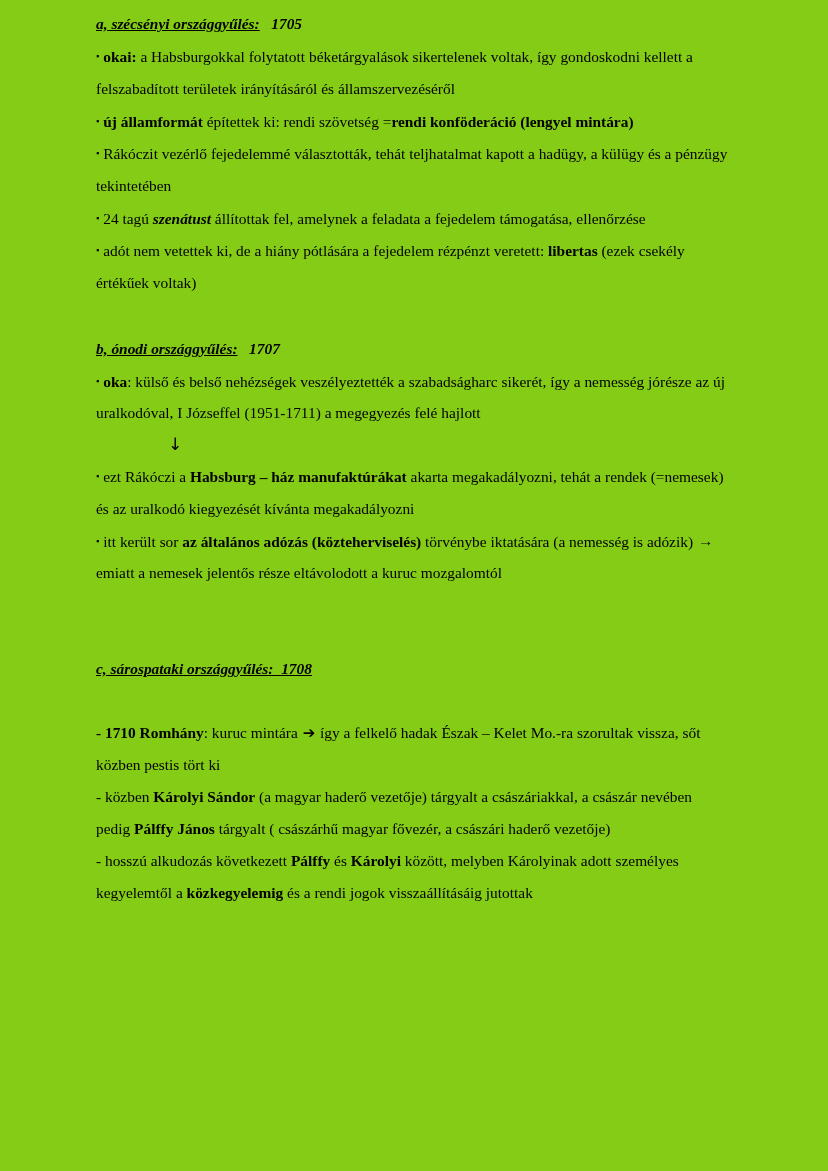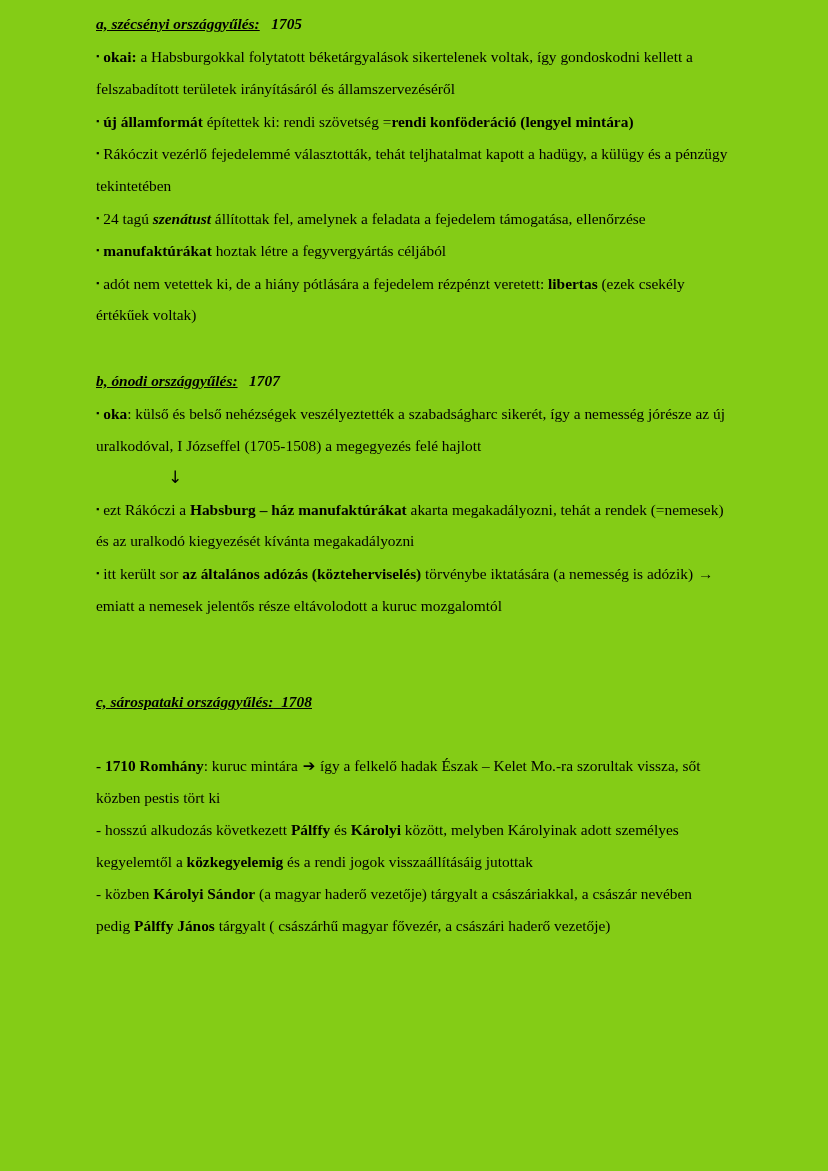--- a/index.html
+++ b/index.html
@@ -104,47 +104,46 @@
 
     <p class="bullet-line"><span class="bullet-mark">▪</span><b>okai:</b><span> a Habsburgokkal folytatott béketárgyalások sikertelenek voltak, így gondoskodni kellett a felszabadított területek irányításáról és államszervezéséről</span></p>
 
     <p class="bullet-line"><span class="bullet-mark">▪</span><b>új államformát</b><span> építettek ki: rendi szövetség =</span><b>rendi konföderáció (lengyel mintára)</b></p>
 
     <p class="bullet-line"><span class="bullet-mark">▪</span><span>Rákóczit vezérlő fejedelemmé választották, tehát teljhatalmat kapott a hadügy, a külügy és a pénzügy tekintetében</span></p>
 
     <p class="bullet-line"><span class="bullet-mark">▪</span><span>24 tagú </span><span class="bi">szenátust</span><span> állítottak fel, amelynek a feladata a fejedelem támogatása, ellenőrzése</span></p>
 
 
-    <p class="bullet-line"><span class="bullet-mark">▪</span><b>manufaktúrákat</b><span> hoztak létre a fegyvergyártás céljából</span></p>
 
     <p class="bullet-line"><span class="bullet-mark">▪</span><span>adót nem vetettek ki, de a hiány pótlására a fejedelem rézpénzt veretett: </span><b>libertas</b><span> (ezek csekély értékűek voltak)</span></p>
 
     <div class="gap-lg"></div>
 
     <p class="heading"><span class="hd-label">b, ónodi országgyűlés:</span><span class="hd-year">&nbsp;&nbsp; <span>1707</span></span></p>
 
-    <p class="bullet-line"><span class="bullet-mark">▪</span><b>oka</b><span>: külső és belső nehézségek veszélyeztették a szabadságharc sikerét, így a nemesség jórésze az új uralkodóval, I Józseffel (1705-1508) a megegyezés felé hajlott</span></p>
+    <p class="bullet-line"><span class="bullet-mark">▪</span><b>oka</b><span>: külső és belső nehézségek veszélyeztették a szabadságharc sikerét, így a nemesség jórésze az új uralkodóval, I Józseffel (1951-1711) a megegyezés felé hajlott</span></p>
 
     <p class="arrow-down-line"><span class="arrow-down-glyph">↓</span></p>
 
     <p class="bullet-line"><span class="bullet-mark">▪</span><span>ezt Rákóczi a </span><b>Habsburg – ház manufaktúrákat</b><span> akarta megakadályozni, tehát a rendek (=nemesek) és az uralkodó kiegyezését kívánta megakadályozni</span></p>
 
     <p class="bullet-line"><span class="bullet-mark">▪</span><span>itt került sor </span><b>az általános adózás (közteherviselés)</b><span> törvénybe iktatására (a nemesség is adózik) </span><span class="arrow-thin">→</span><span> emiatt a nemesek jelentős része eltávolodott a kuruc mozgalomtól</span></p>
 
     <div class="gap-md"></div>
 
 
     <div class="gap-md"></div>
 
     <p class="heading underline-all"><span class="hd-label">c, sárospataki országgyűlés:</span><span class="hd-year">&nbsp; <span>1708</span></span></p>
 
 
     <div class="gap-md"></div>
 
     <p class="dash-line"><b>- 1710 Romhány</b><span>: kuruc mintára </span><span class="arrow-fat">➔</span><span> így a felkelő hadak Észak – Kelet Mo.-ra szorultak vissza, sőt közben pestis tört ki</span></p>
 
 
+    <p class="dash-line"><span>- közben </span><b>Károlyi Sándor</b><span> (a magyar haderő vezetője) tárgyalt a császáriakkal, a császár nevében pedig </span><b>Pálffy János</b><span> tárgyalt ( császárhű magyar fővezér, a császári haderő vezetője)</span></p>
+
     <p class="dash-line"><span>- hosszú alkudozás következett </span><b>Pálffy</b><span> és </span><b>Károlyi</b><span> között, melyben Károlyinak adott személyes kegyelemtől a </span><b>közkegyelemig</b><span> és a rendi jogok visszaállításáig jutottak</span></p>
-
-    <p class="dash-line"><span>- közben </span><b>Károlyi Sándor</b><span> (a magyar haderő vezetője) tárgyalt a császáriakkal, a császár nevében pedig </span><b>Pálffy János</b><span> tárgyalt ( császárhű magyar fővezér, a császári haderő vezetője)</span></p>
 
   </div>
 </div>
 
 </body></html>

